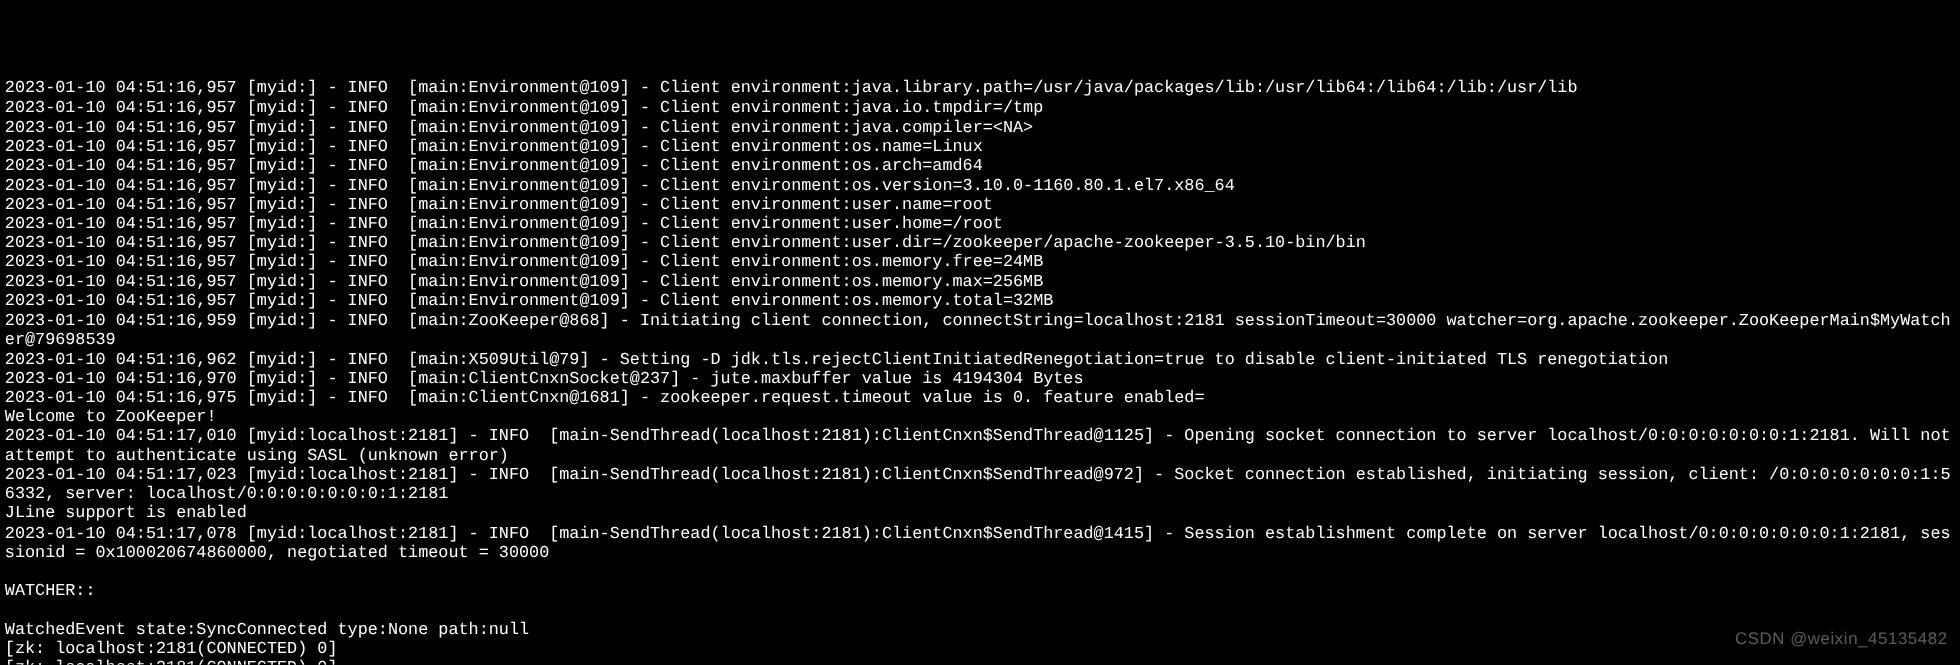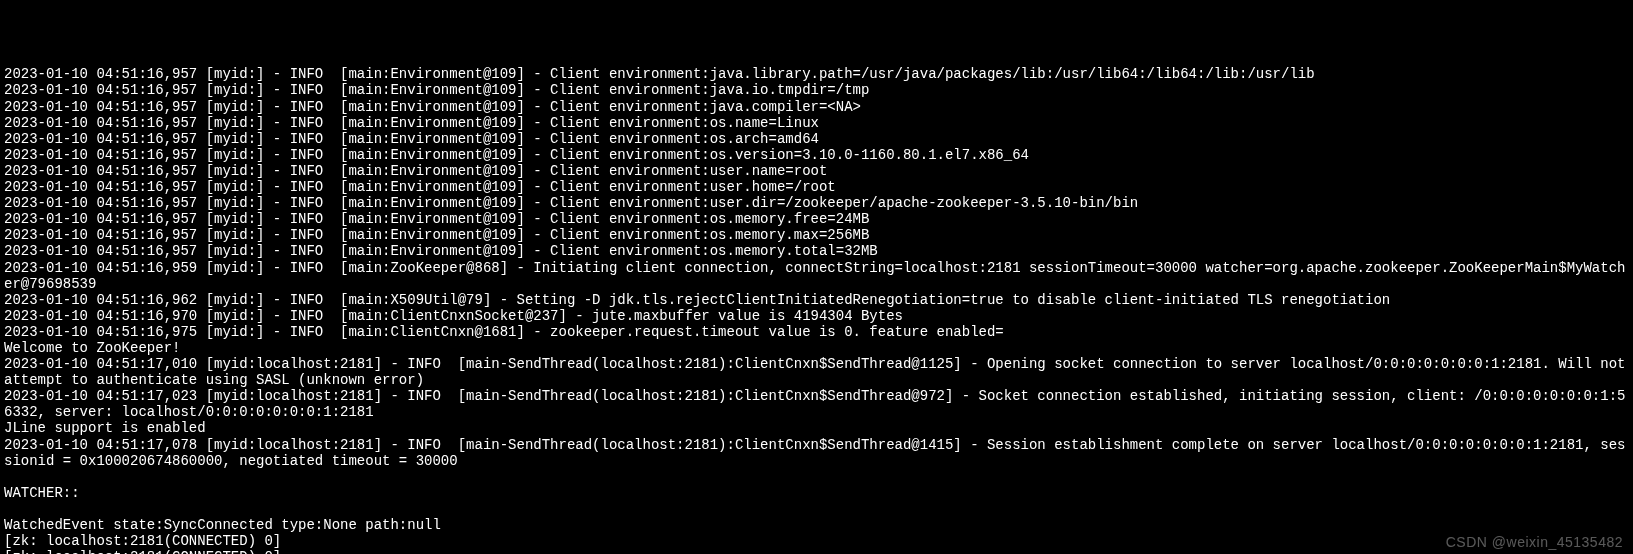--- a/index.html
+++ b/index.html
@@ -23,21 +23,21 @@
     }
     .terminal-output {
       white-space: pre-wrap;
       word-break: break-all;
     }
     .line {
       display: block;
     }
     .watermark {
       position: absolute;
-      bottom: 4px;
+      bottom: 14px;
       right: 10px;
       color: rgba(255,255,255,0.35);
       font-size: 14px;
       font-family: sans-serif;
       letter-spacing: 0.5px;
     }
   </style>
 </head>
 <body>
 

